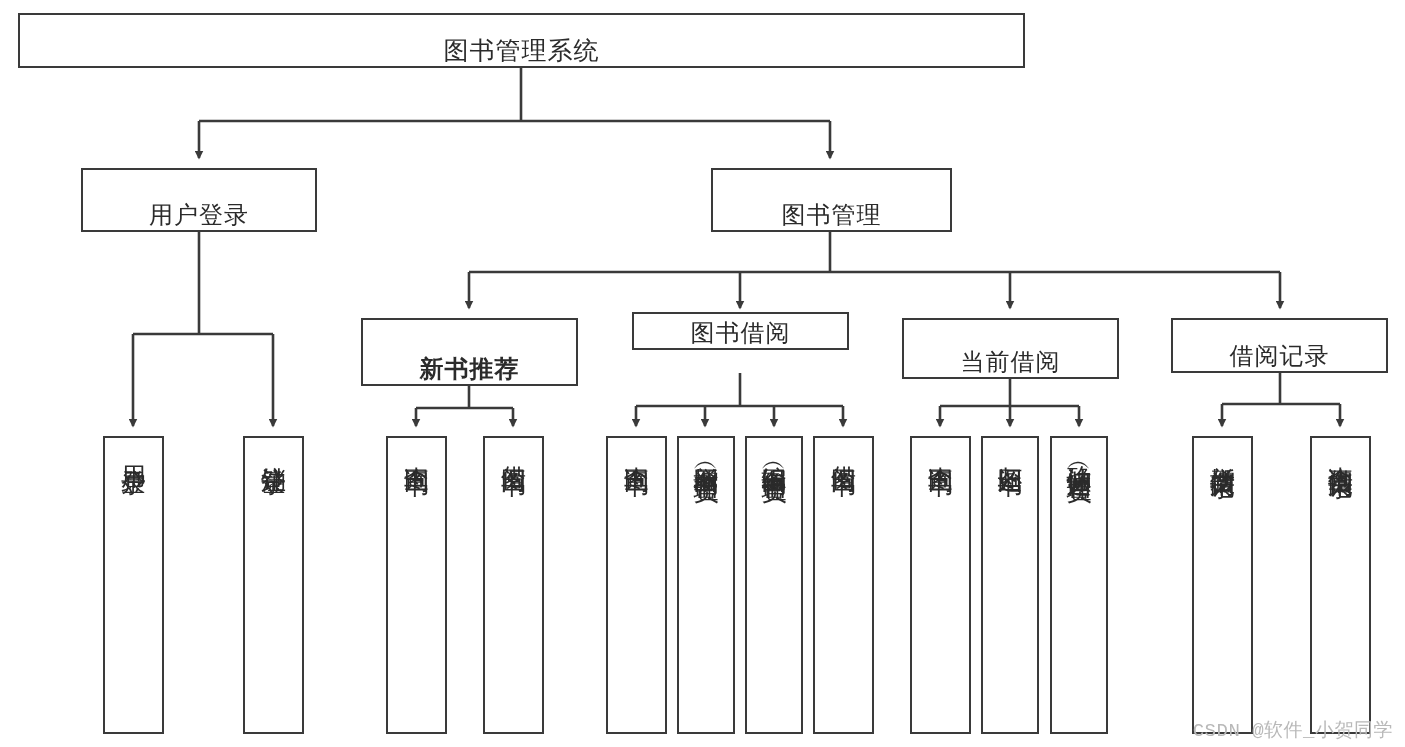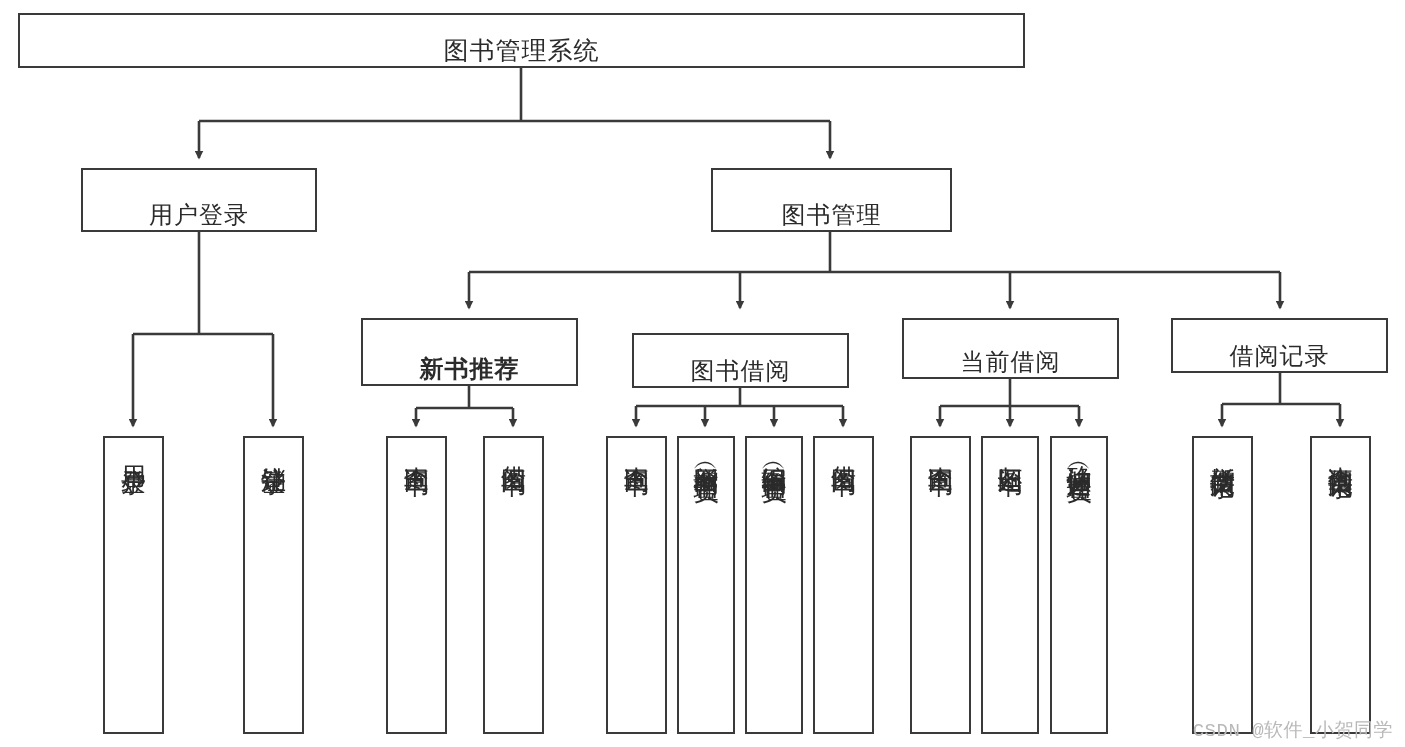--- a/index.html
+++ b/index.html
@@ -143,21 +143,21 @@
   </div>
 
   <div class="node node-horizontal" style="left:711px; top:168px; width:241px; height:64px;">
     <span class="label">图书管理</span>
   </div>
 
   <div class="node node-horizontal" style="left:361px; top:318px; width:217px; height:68px;font-weight:bold;">
     <span class="label">新书推荐</span>
   </div>
 
-  <div class="node node-horizontal" style="left:632px; top:333px; width:217px; height:55px;">
+  <div class="node node-horizontal" style="left:632px; top:312px; width:217px; height:38px;">
     <span class="label">图书借阅</span>
   </div>
 
   <div class="node node-horizontal" style="left:902px; top:318px; width:217px; height:61px;">
     <span class="label">当前借阅</span>
   </div>
 
   <div class="node node-horizontal" style="left:1171px; top:318px; width:217px; height:55px;">
     <span class="label">借阅记录</span>
   </div>

